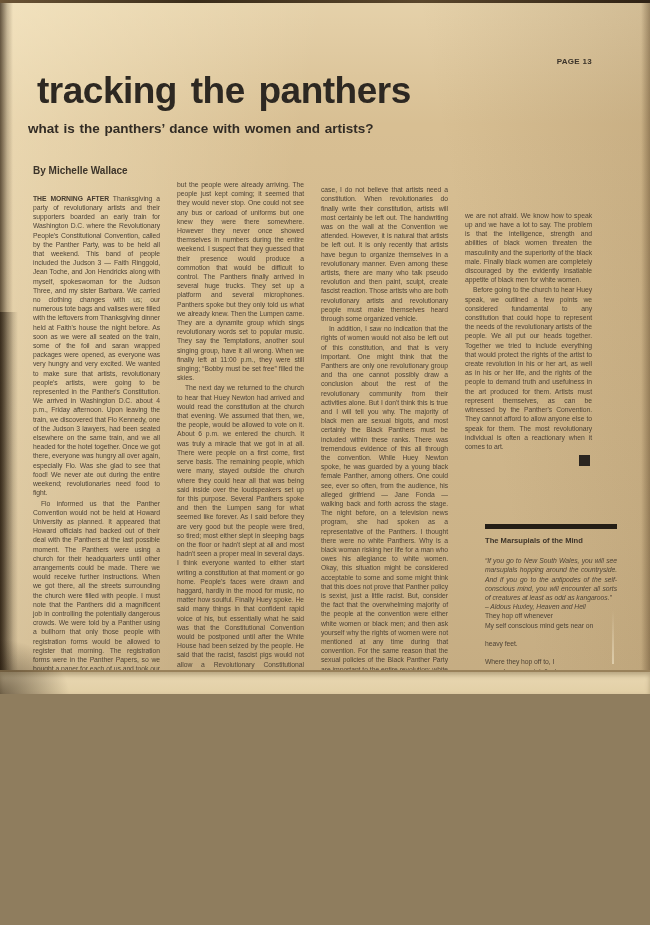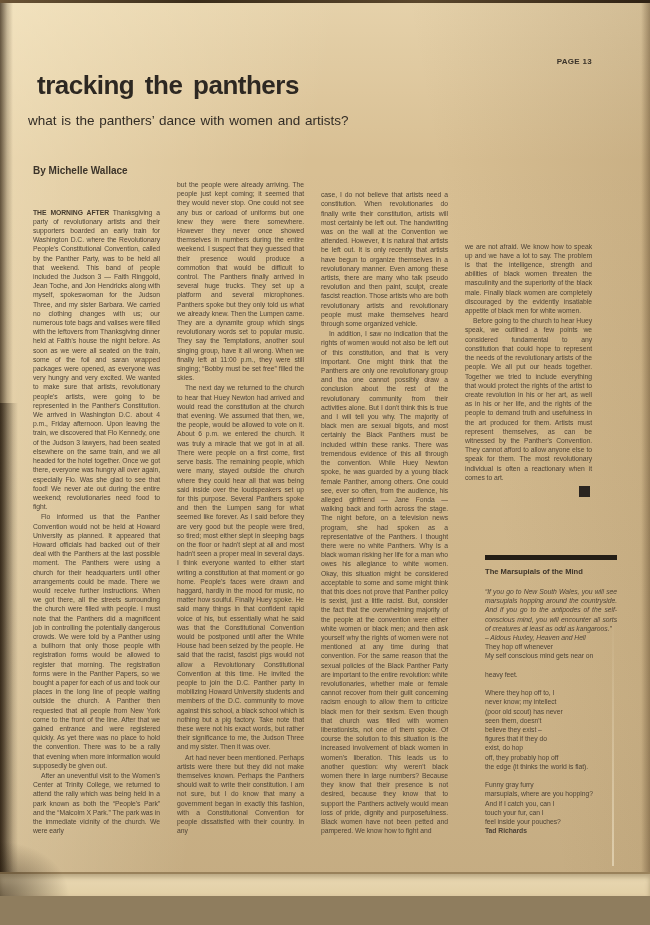--- a/index.html
+++ b/index.html
@@ -1,17 +1,17 @@
 <!DOCTYPE html>
 <html><head>
 <meta charset="utf-8">
 <style>
   html,body{margin:0;padding:0;background:#8f7d5e;}
   .page{
-    position:relative;width:650px;height:896px;overflow:hidden;
+    position:relative;width:650px;height:694px;overflow:hidden;
     background:
       linear-gradient(100deg, rgba(255,243,210,.50) 0%, rgba(255,243,210,0) 42%),
       linear-gradient(260deg, rgba(120,92,52,.18) 0%, rgba(120,92,52,0) 30%),
       linear-gradient(to bottom, rgba(255,244,214,.35) 0%, rgba(255,244,214,0) 18%, rgba(96,72,40,.10) 78%, rgba(96,72,40,.16) 100%),
       #d8bf93;
     font-family:"Liberation Sans", sans-serif;
     color:#4c4134;
   }
   
   .edge-top{position:absolute;top:0;left:0;right:0;height:3px;
@@ -25,27 +25,27 @@
   .page-bottom{position:absolute;left:0;right:0;bottom:0;height:22px;
     background:linear-gradient(to bottom,#e9d8b2,#e2cfa6);
     border-top:2px solid #99815a; box-shadow:inset 0 3px 5px rgba(90,68,36,.35);}
   .corner-shadow{position:absolute;left:0;bottom:0;width:70px;height:55px;
     background:radial-gradient(ellipse at bottom left, rgba(30,18,6,.55), rgba(30,18,6,0) 70%);}
   .fold{position:absolute;left:612px;top:610px;bottom:30px;width:2px;
     background:linear-gradient(to bottom, rgba(255,248,225,0), rgba(255,248,225,.45));}
 
   
   .page-num{position:absolute;top:57px;right:58px;font-size:8px;font-weight:bold;color:#3c342a;letter-spacing:.3px;}
-  .title{position:absolute;left:37px;top:70px;font-size:26px;font-weight:bold;color:#2d2822;
+  .title{position:absolute;left:37px;top:70px;font-size:37px;font-weight:bold;color:#2d2822;
     letter-spacing:-.5px;word-spacing:4px;margin:0;}
-  .subtitle{position:absolute;left:28px;top:113px;font-size:13.5px;font-weight:normal;color:#322c25;margin:0;word-spacing:1px;}
+  .subtitle{position:absolute;left:28px;top:121px;font-size:13.5px;font-weight:bold;color:#322c25;margin:0;word-spacing:1px;}
   .byline{position:absolute;left:33px;top:165px;font-size:10px;font-weight:bold;color:#3c342a;}
 
   
-  .cols{position:absolute;left:33px;top:180px;width:548px;display:flex;gap:17px;align-items:flex-end;}
+  .cols{position:absolute;left:33px;top:180px;width:548px;display:flex;gap:17px;align-items:center;}
   .col{width:127px;flex:0 0 127px;}
   .col p{margin:0 0 0 0;font-size:6.8px;line-height:9.2px;text-align:justify;
     color:#4e4336;letter-spacing:-.05px;}
   .col p.ind{text-indent:8px;margin-top:1px;}
   .lead{font-weight:bold;color:#443a2e;}
   .endmark{display:block;width:11px;height:11px;background:#2a2520;margin:4px 2px 0 auto;}
 
   
   .sidebar{margin-left:20px;width:132px;margin-top:58px;}
   .sidebar .rule{height:5px;background:#241e16;margin-bottom:7px;}

